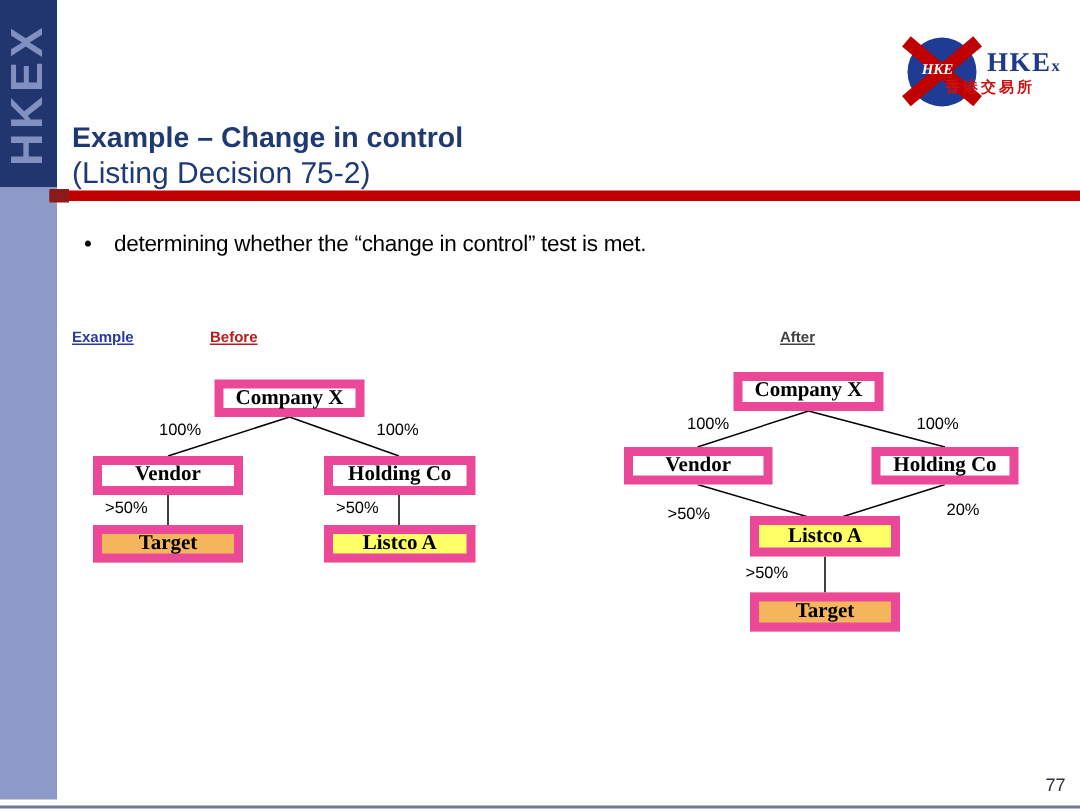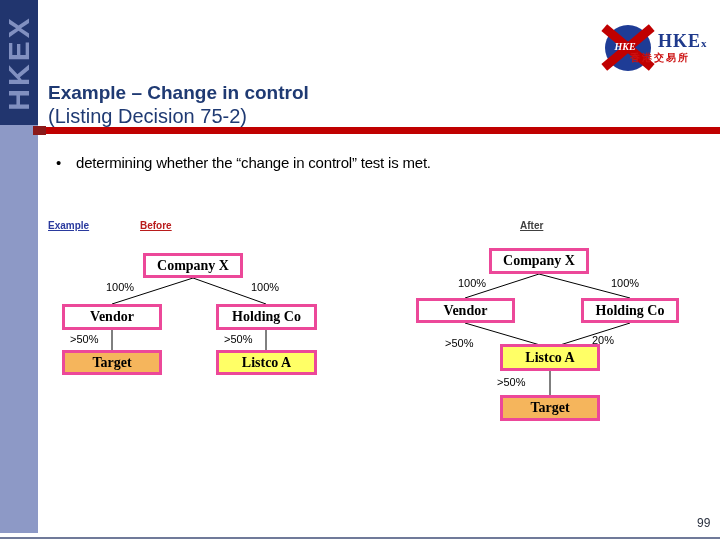--- a/index.html
+++ b/index.html
@@ -28,21 +28,21 @@
   .bullet-text{left:76px;top:152px;width:625px;font-size:15px;line-height:21px;color:#000;
     letter-spacing:-0.2px;}
 
   
   .sec-label{font-size:10px;font-weight:bold;text-decoration:underline;white-space:nowrap;}
   .example-label{left:48px;top:220px;color:#2A3A9E;}
   .before-label{left:140px;top:220px;color:#b91c1c;}
   .after-label{left:520px;top:220px;color:#404040;}
 
   
-  .node{position:absolute;border:3px solid #ec4899;background:#fff;display:flex;
+  .node{position:absolute;border:6px solid #ec4899;background:#fff;display:flex;
     align-items:center;justify-content:center;font-family:"Liberation Serif",serif;
     font-weight:bold;font-size:14px;color:#000;box-sizing:border-box;white-space:nowrap;}
   .node.yellow{background:#FFFF66;}
   .node.orange{background:#F5B55C;}
 
   .pct{position:absolute;font-size:11px;color:#000;white-space:nowrap;}
 
   svg.connectors{position:absolute;left:0;top:0;width:720px;height:540px;pointer-events:none;}
   svg.connectors line{stroke:#000;stroke-width:1;}
 
@@ -118,19 +118,19 @@
 
   <div class="node" style="left:489px;top:248px;width:100px;height:26px;">Company X</div>
   <div class="node" style="left:416px;top:298px;width:99px;height:25px;">Vendor</div>
   <div class="node" style="left:581px;top:298px;width:98px;height:25px;">Holding Co</div>
   <div class="node yellow" style="left:500px;top:344px;width:100px;height:27px;">Listco A</div>
   <div class="node orange" style="left:500px;top:395px;width:100px;height:26px;">Target</div>
 
   <div class="pct" style="left:458px;top:277px;">100%</div>
   <div class="pct" style="left:611px;top:277px;">100%</div>
   <div class="pct" style="left:445px;top:337px;">&gt;50%</div>
-  <div class="pct" style="left:592px;top:334px;text-align:center;">20%</div>
+  <div class="pct" style="left:631px;top:334px;text-align:center;">20%</div>
   <div class="pct" style="left:497px;top:376px;">&gt;50%</div>
 
-  <div class="abs page-number">99</div>
+  <div class="abs page-number">77</div>
   <div class="abs bottom-rule"></div>
 
 </div>
 
 </body></html>

